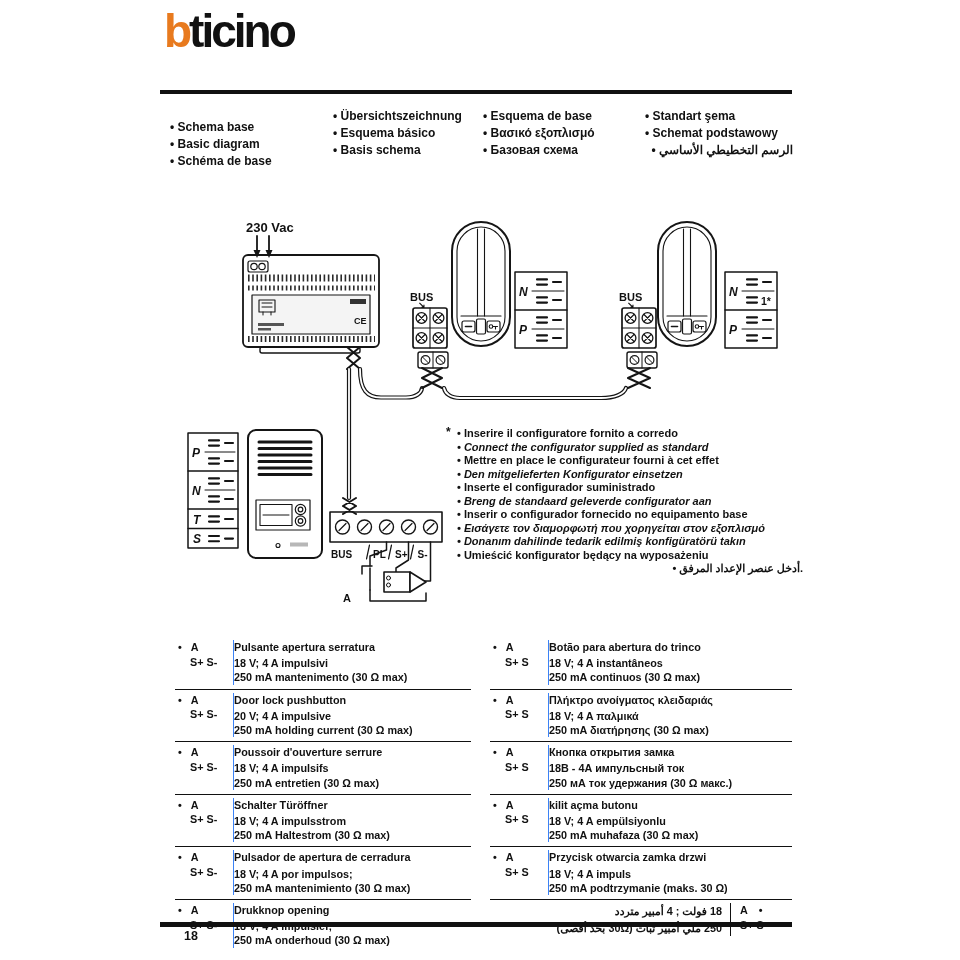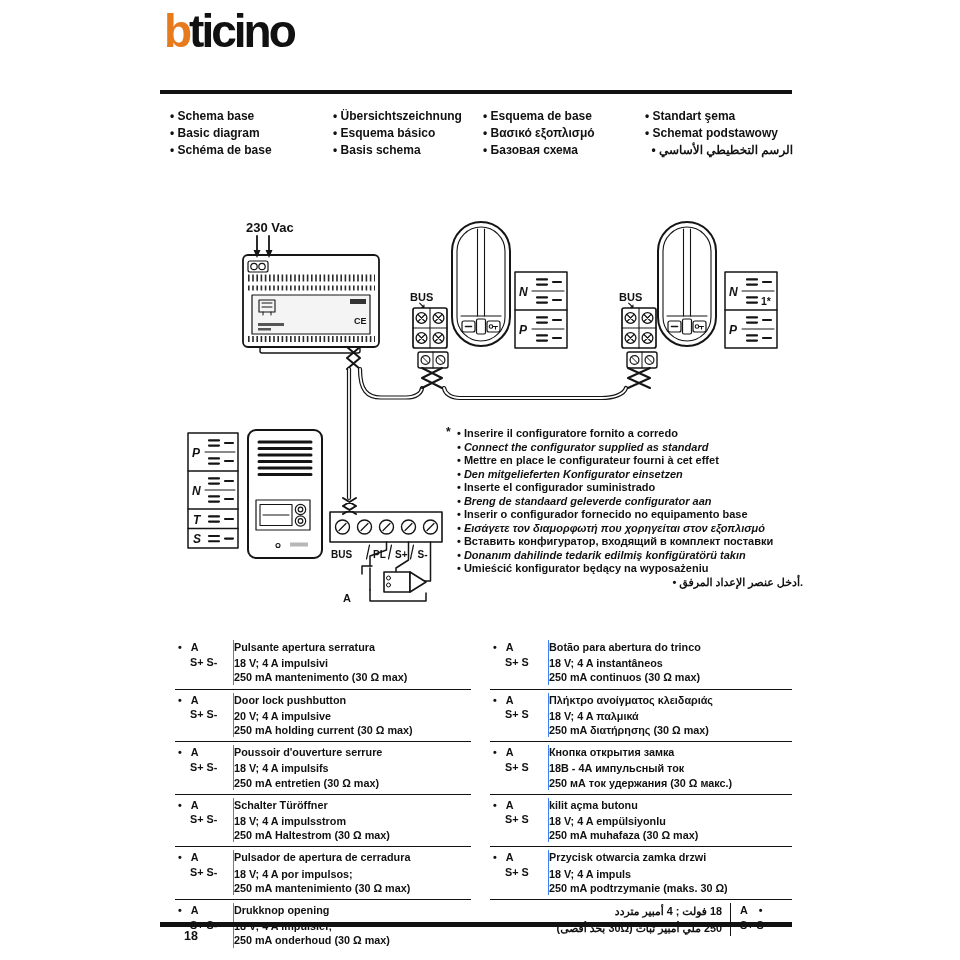--- a/index.html
+++ b/index.html
@@ -43,21 +43,21 @@
   .st{font-family:"Liberation Sans",sans-serif;font-weight:700;fill:#111;}
   .sti{font-style:italic;}
 </style>
 </head>
 <body>
 
 <div class="abs logo"><span class="b">b</span><span>ticino</span></div>
 
 <div class="abs rule-top"></div>
 
-<div class="abs hdr" style="left:170px;">
+<div class="abs hdr" style="left:170px;margin-top:11px;">
   <div class="bl">Schema base</div>
   <div class="bl">Basic diagram</div>
   <div class="bl">Schéma de base</div>
 </div>
 <div class="abs hdr" style="left:333px;">
   <div class="bl">Übersichtszeichnung</div>
   <div class="bl">Esquema básico</div>
   <div class="bl">Basis schema</div>
 </div>
 <div class="abs hdr" style="left:483px;">
@@ -306,21 +306,20 @@
 <div class="abs note">
   <span class="star">*</span>
   <div class="note-line">Inserire il configuratore fornito a corredo</div>
   <div class="note-line it">Connect the configurator supplied as standard</div>
   <div class="note-line">Mettre en place le configurateur fourni à cet effet</div>
   <div class="note-line it">Den mitgelieferten Konfigurator einsetzen</div>
   <div class="note-line">Inserte el configurador suministrado</div>
   <div class="note-line it">Breng de standaard geleverde configurator aan</div>
   <div class="note-line">Inserir o configurador fornecido no equipamento base</div>
   <div class="note-line it">Εισάγετε τον διαμορφωτή που χορηγείται στον εξοπλισμό</div>
-  <div class="note-line">Вставить конфигуратор, входящий в комплект поставки</div>
   <div class="note-line it">Donanım dahilinde tedarik edilmiş konfigüratörü takın</div>
   <div class="note-line">Umieścić konfigurator będący na wyposażeniu</div>
   <div class="note-line rtl">أدخل عنصر الإعداد المرفق.</div>
 </div>
 
 <div class="abs tbl tbl-left">
   <div class="trow">
     <div class="tlab">
       <div class="a">A</div>
       <div class="s">S+ S-</div>

